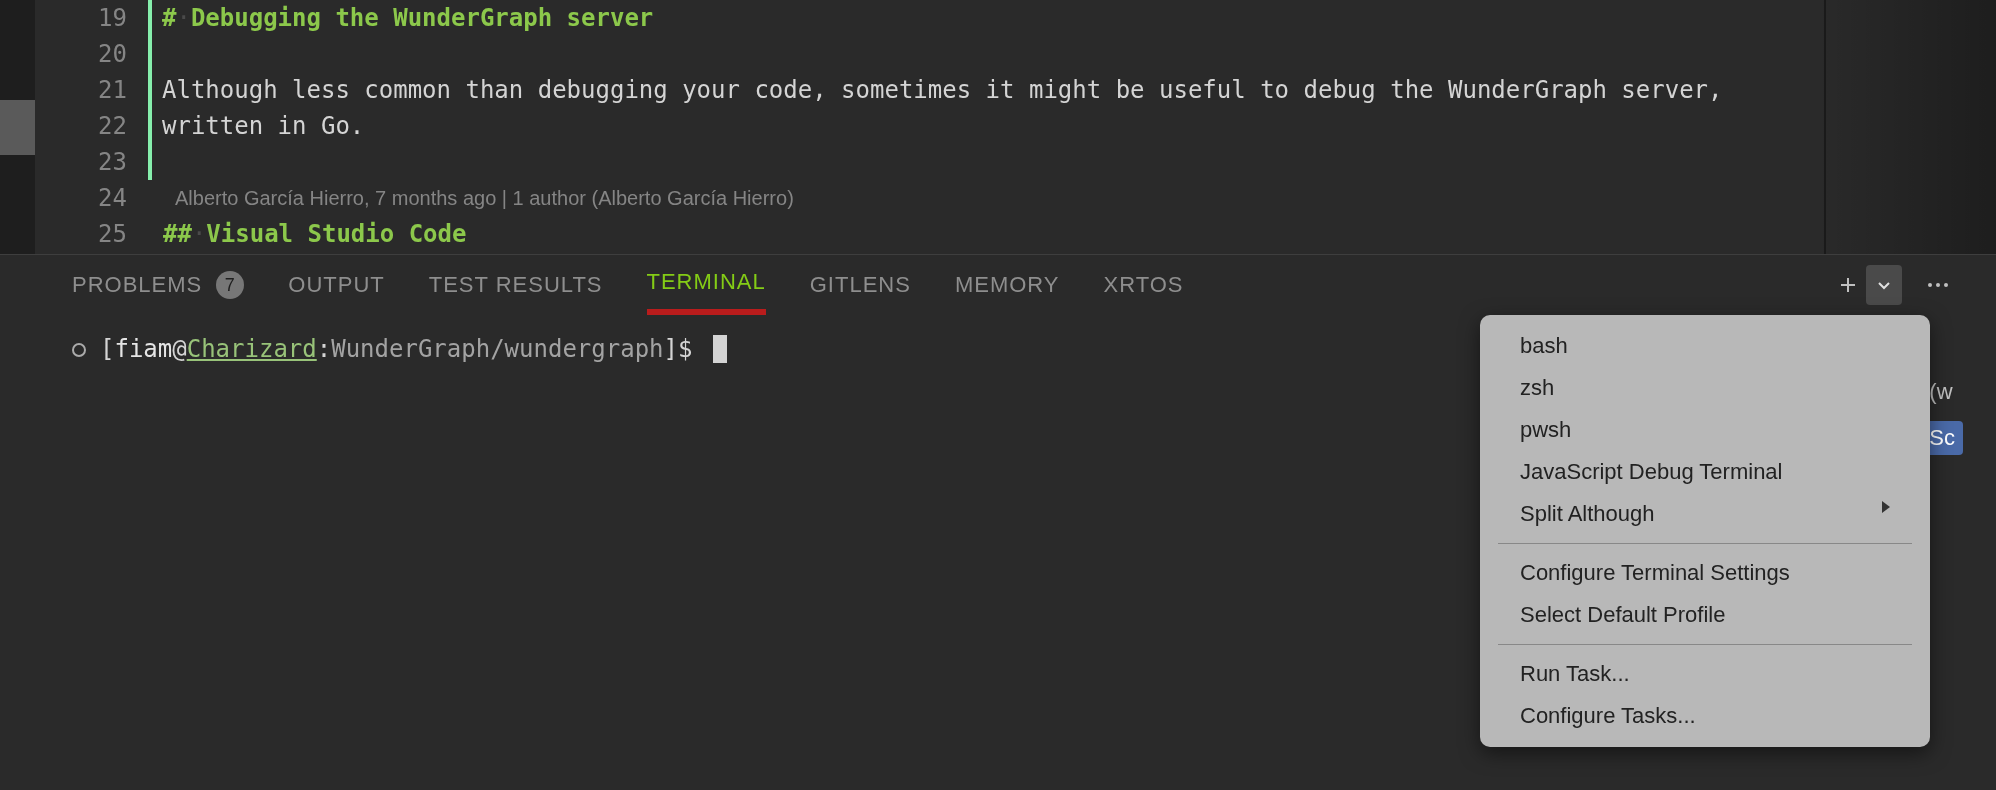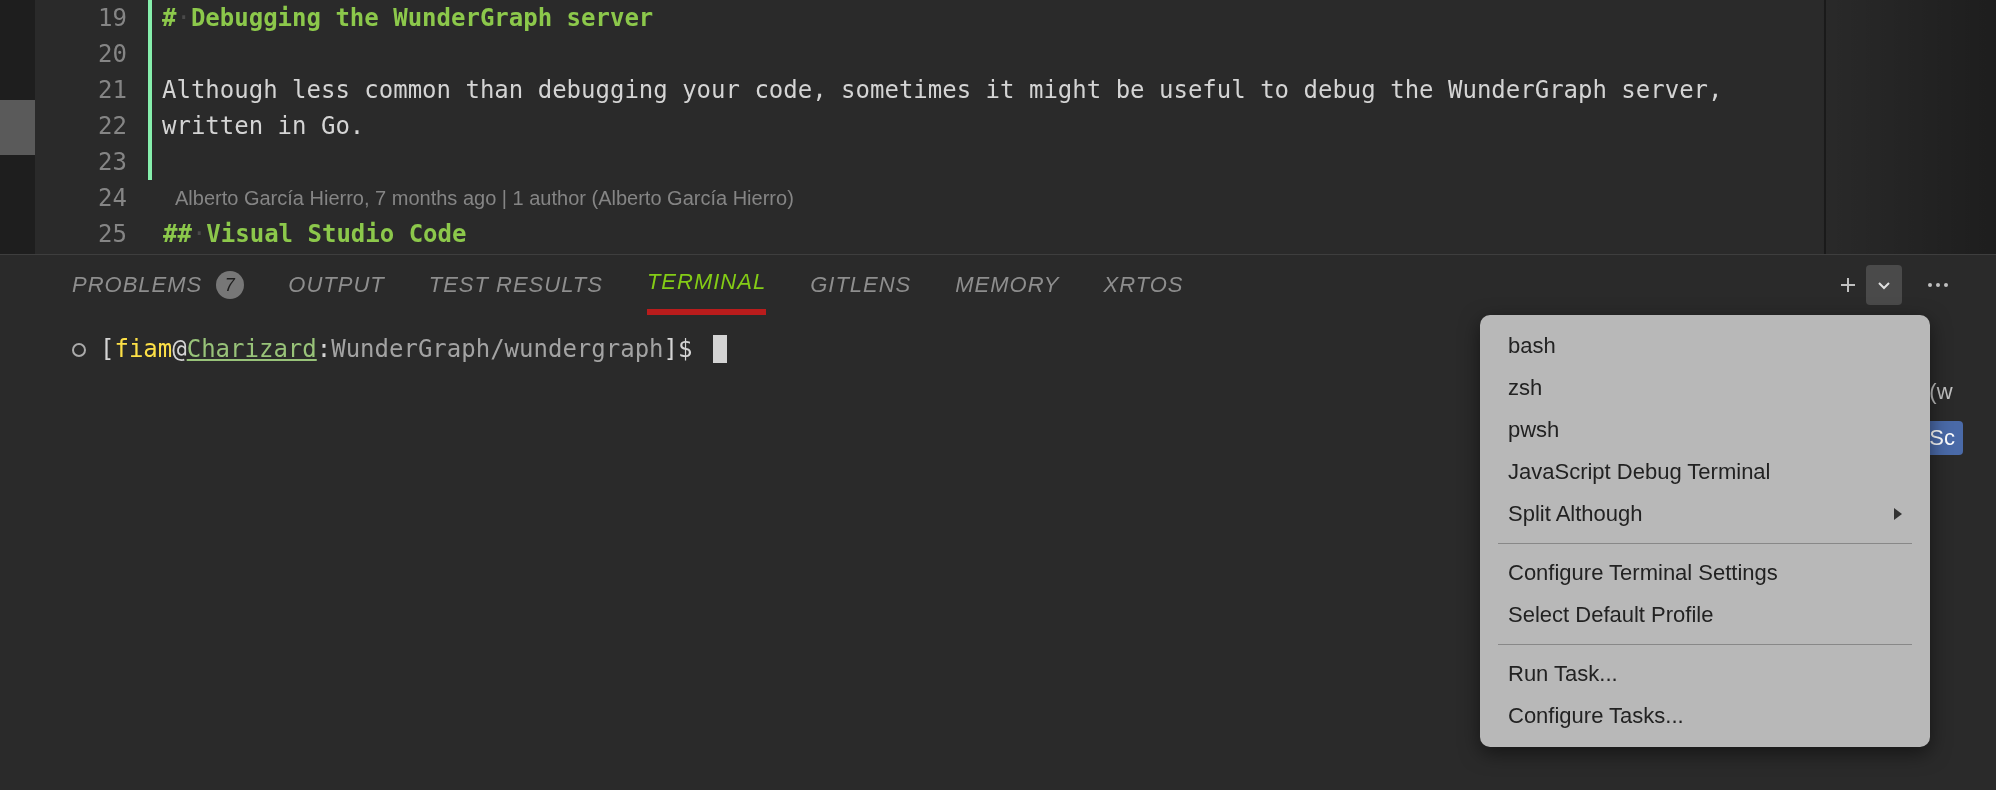--- a/index.html
+++ b/index.html
@@ -65,21 +65,20 @@
     .panel-tabs {
       display: flex;
       align-items: center;
       height: 60px;
       padding: 0 40px 0 72px;
       gap: 44px;
       font-family: -apple-system, 'Segoe UI', sans-serif;
       font-size: 22px;
       letter-spacing: 1px;
       color: #8e8e8e;
-      font-style: italic;
     }
     .panel-tab {
       display: flex;
       align-items: center;
       gap: 14px;
       height: 60px;
       cursor: pointer;
     }
     .panel-tab.active {
       color: #84cc16;
@@ -120,21 +119,21 @@
     }
     .prompt-circle {
       display: inline-block;
       width: 14px; height: 14px;
       border: 2px solid #aaa;
       border-radius: 50%;
       margin-right: 14px;
       vertical-align: middle;
     }
     .prompt-bracket { color: #d4d4d4; }
-    .prompt-user { color: #fde047; }
+    .prompt-user { color: #e5e5e5; }
     .prompt-host { color: #98c379; text-decoration: underline; }
     .prompt-path { color: #a3a3a3; }
     .prompt-dollar { color: #d4d4d4; }
     .cursor-block {
       display: inline-block;
       width: 14px;
       height: 28px;
       background: #d4d4d4;
       vertical-align: text-bottom;
       margin-left: 6px;
@@ -159,25 +158,25 @@
       width: 450px;
       background: #b8b8b8;
       border-radius: 10px;
       box-shadow: 0 6px 20px rgba(0,0,0,0.5);
       padding: 10px 0;
       font-family: -apple-system, 'Segoe UI', sans-serif;
       font-size: 22px;
       color: #222;
     }
     .menu-item {
-      padding: 8px 28px;
+      padding: 8px 40px;
       cursor: pointer;
       display: flex;
       justify-content: space-between;
-      align-items: center;
+      align-items: flex-start;
     }
     .menu-sep {
       height: 1px;
       background: #888;
       margin: 8px 18px;
     }
     .chevron-right {
       width: 0; height: 0;
       border-left: 8px solid #333;
       border-top: 6px solid transparent;

